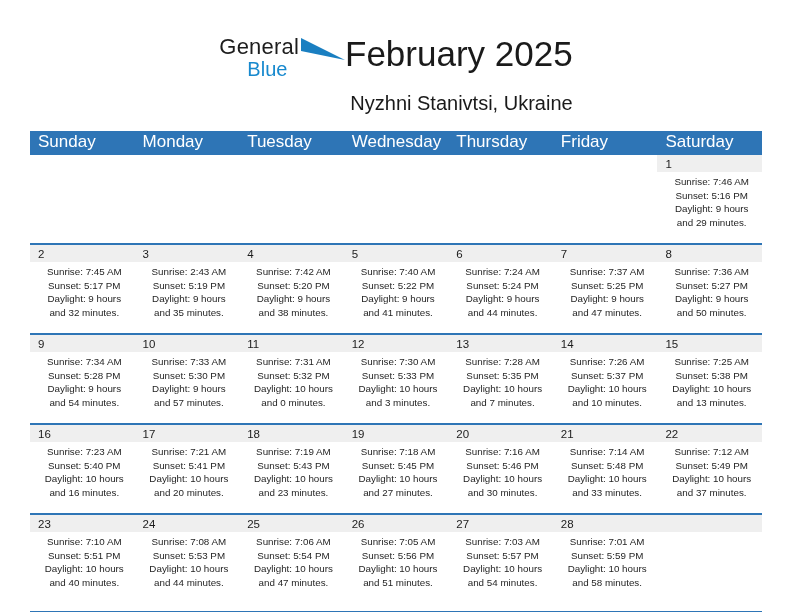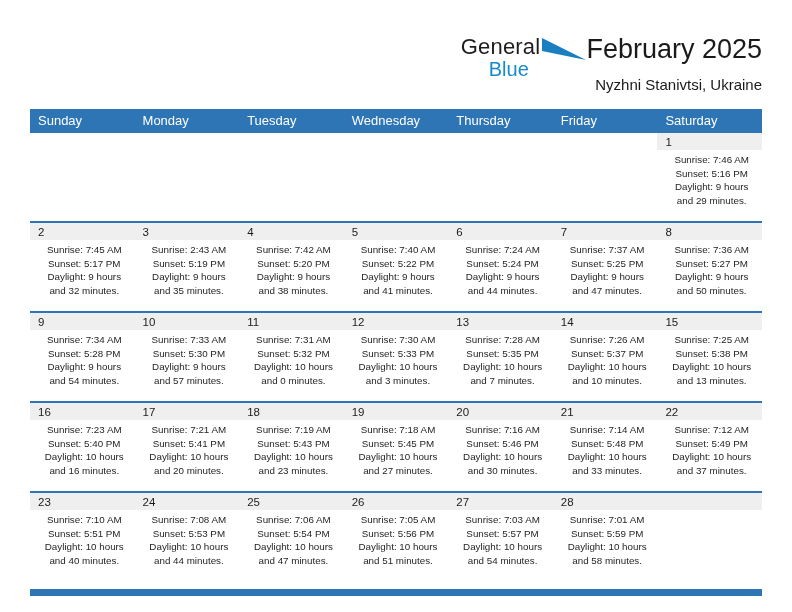--- a/index.html
+++ b/index.html
@@ -5,39 +5,39 @@
   html,body { margin:0; padding:0; background:#ffffff; }
   body {
     width:792px; height:612px; overflow:hidden;
     font-family:"Liberation Sans", sans-serif;
     color:var(--text-dark, #1c1c1c);
   }
   .page { padding:0 30px; }
 
   
   .top {
-    display:flex; justify-content:flex-end; align-items:flex-start;
+    display:flex; justify-content:center; align-items:flex-start;
     margin-top:34px;
   }
   .logo-line1 { display:flex; align-items:flex-start; }
   .logo-general { font-size:22px; letter-spacing:0.2px; color:#1d1d1d; }
   .logo-tri { margin-left:2px; margin-top:3px; }
   .logo-blue { font-size:20px; color:var(--logo-blue,#1789CE); margin-left:28px; margin-top:-5px; }
 
   .titles { text-align:right; }
-  .cal-title { margin:0; font-size:27px; font-weight:normal; color:#1a1a1a; }
-  .cal-subtitle { font-size:15px; margin-top:11px; color:#1a1a1a; }
+  .cal-title { margin:0; font-size:35px; font-weight:normal; color:#1a1a1a; }
+  .cal-subtitle { font-size:20px; margin-top:18px; color:#1a1a1a; }
 
   
   .cal { margin-top:16px; }
   .weekday-row {
     display:grid; grid-template-columns:repeat(7,1fr);
     background:var(--accent,#2E75B6); height:22px; align-items:center;
   }
-  .weekday { color:#ffffff; font-size:13px; padding-left:8px; }
+  .weekday { color:#ffffff; font-size:17px; padding-left:8px; }
 
   .week {
     display:grid; grid-template-columns:repeat(7,1fr);
     height:88px; border-top:2px solid var(--accent,#2E75B6);
   }
   .band { height:17px; display:flex; align-items:center; padding-left:8px; }
   .band.filled { background:var(--band-gray,#EFEFEF); }
   .daynum { font-size:11.5px; color:#1c1c1c; }
   .cellbody { padding:3px 4px 0 8px; font-size:9.8px; line-height:13.6px; color:#1f1f1f;text-align:center; }
 

